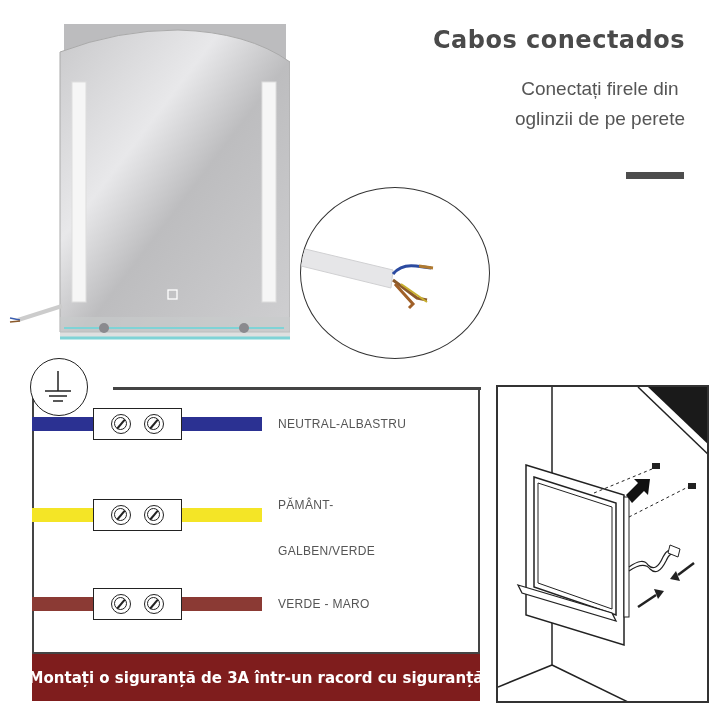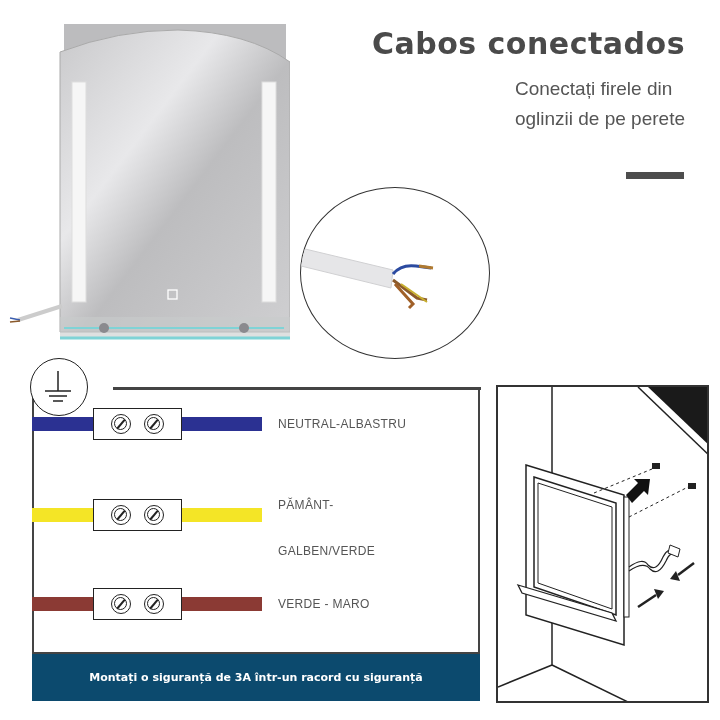--- a/index.html
+++ b/index.html
@@ -1,40 +1,40 @@
 <!DOCTYPE html>
 <html><head>
 <meta charset="utf-8">
 <style>
   html, body { margin:0; padding:0; background:#ffffff; }
   body { width:720px; height:720px; position:relative; overflow:hidden; font-family:"DejaVu Sans", sans-serif; color:#4a4a4a; }
   .abs { position:absolute; }
 
   
-  .title { right:35px; top:26px; font-size:30px; font-weight:bold; color:#4a4a4a; letter-spacing:0.5px; font-family:"DejaVu Sans", sans-serif; }
-  .desc { right:35px; top:74px; text-align:left; font-size:19px; line-height:30px; color:#555; font-family:"Liberation Sans", sans-serif; }
+  .title { right:35px; top:26px; font-size:24px; font-weight:bold; color:#4a4a4a; letter-spacing:0.5px; font-family:"DejaVu Sans", sans-serif; }
+  .desc { right:35px; top:74px; text-align:center; font-size:19px; line-height:30px; color:#555; font-family:"Liberation Sans", sans-serif; }
   .desc div { white-space:nowrap; }
   .sep { left:626px; top:172px; width:58px; height:7px; background:#4d4d4d; }
 
   
   .mirror { left:58px; top:22px; width:232px; height:320px; }
   .cable-zoom { left:300px; top:187px; width:190px; height:172px; border:1.5px solid #333; border-radius:50%; background:#fff; overflow:hidden; box-sizing:border-box; }
 
   
   .wbox { left:32px; top:388px; width:448px; height:266px; border:2px solid #444; border-top:none; box-sizing:border-box; background:#fff; }
   .wbox-topline { left:113px; top:387px; width:368px; height:2.5px; background:#444; }
   .ground { left:30px; top:358px; width:58px; height:58px; border:1.5px solid #222; border-radius:50%; background:#fff; box-sizing:border-box; }
   .wire { left:32px; height:14px; width:230px; }
   .wire-label { left:278px; font-size:12px; color:#555; font-family:"Liberation Sans", sans-serif; letter-spacing:0.3px; line-height:24px; }
   .terminal { left:93px; width:89px; height:32px; background:#fff; border:1.5px solid #222; box-sizing:border-box; display:flex; align-items:center; justify-content:space-around; padding:0 10px; }
   .screw { width:20px; height:20px; border:1.5px solid #222; border-radius:50%; box-sizing:border-box; position:relative; }
   .screw::before { content:""; position:absolute; left:2px; top:2px; width:13px; height:13px; border:1.5px solid #222; border-radius:50%; box-sizing:border-box; }
   .screw::after { content:""; position:absolute; left:8px; top:3px; width:1.5px; height:12px; background:#222; transform:rotate(40deg); }
 
-  .notice { left:32px; top:654px; width:448px; height:47px; background:#0c4a6e; color:#fff; font-weight:bold; font-size:11px; display:flex; align-items:center; justify-content:center; font-family:"DejaVu Sans", sans-serif; white-space:nowrap; }
+  .notice { left:32px; top:654px; width:448px; height:47px; background:#7f1d1d; color:#fff; font-weight:bold; font-size:15px; display:flex; align-items:center; justify-content:center; font-family:"DejaVu Sans", sans-serif; white-space:nowrap; }
 
   
   .install { left:496px; top:385px; width:213px; height:318px; border:2px solid #333; box-sizing:border-box; background:#fff; overflow:hidden; }
 </style>
 </head>
 <body>
 
 <div class="abs title">Cabos conectados</div>
 <div class="abs desc">
   <div>Conectați firele din</div>

